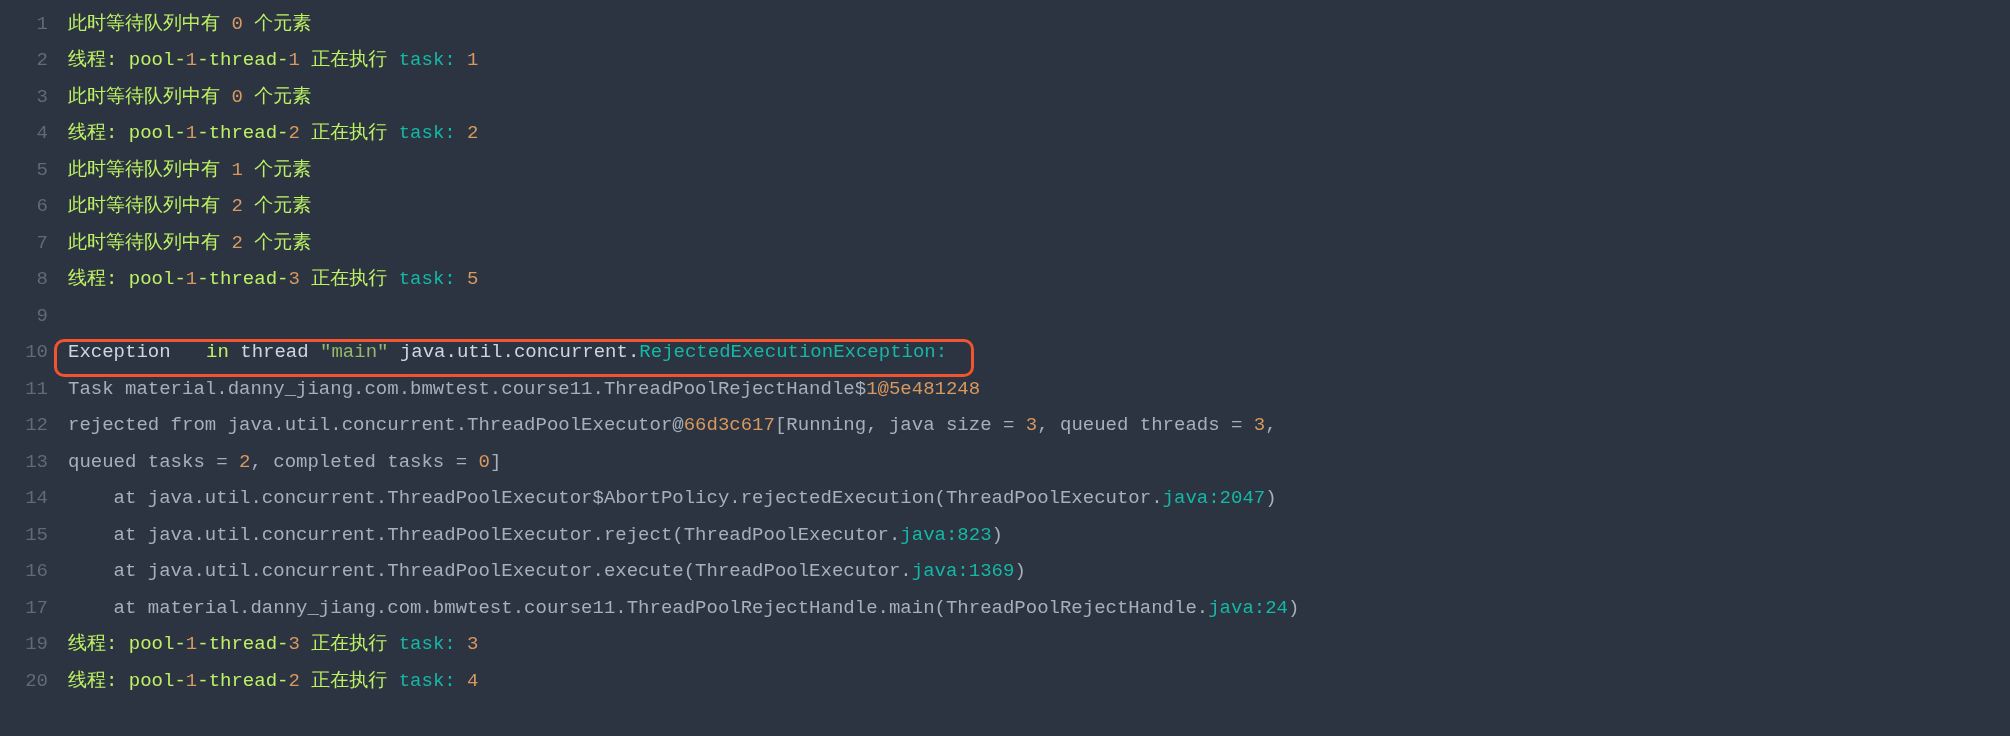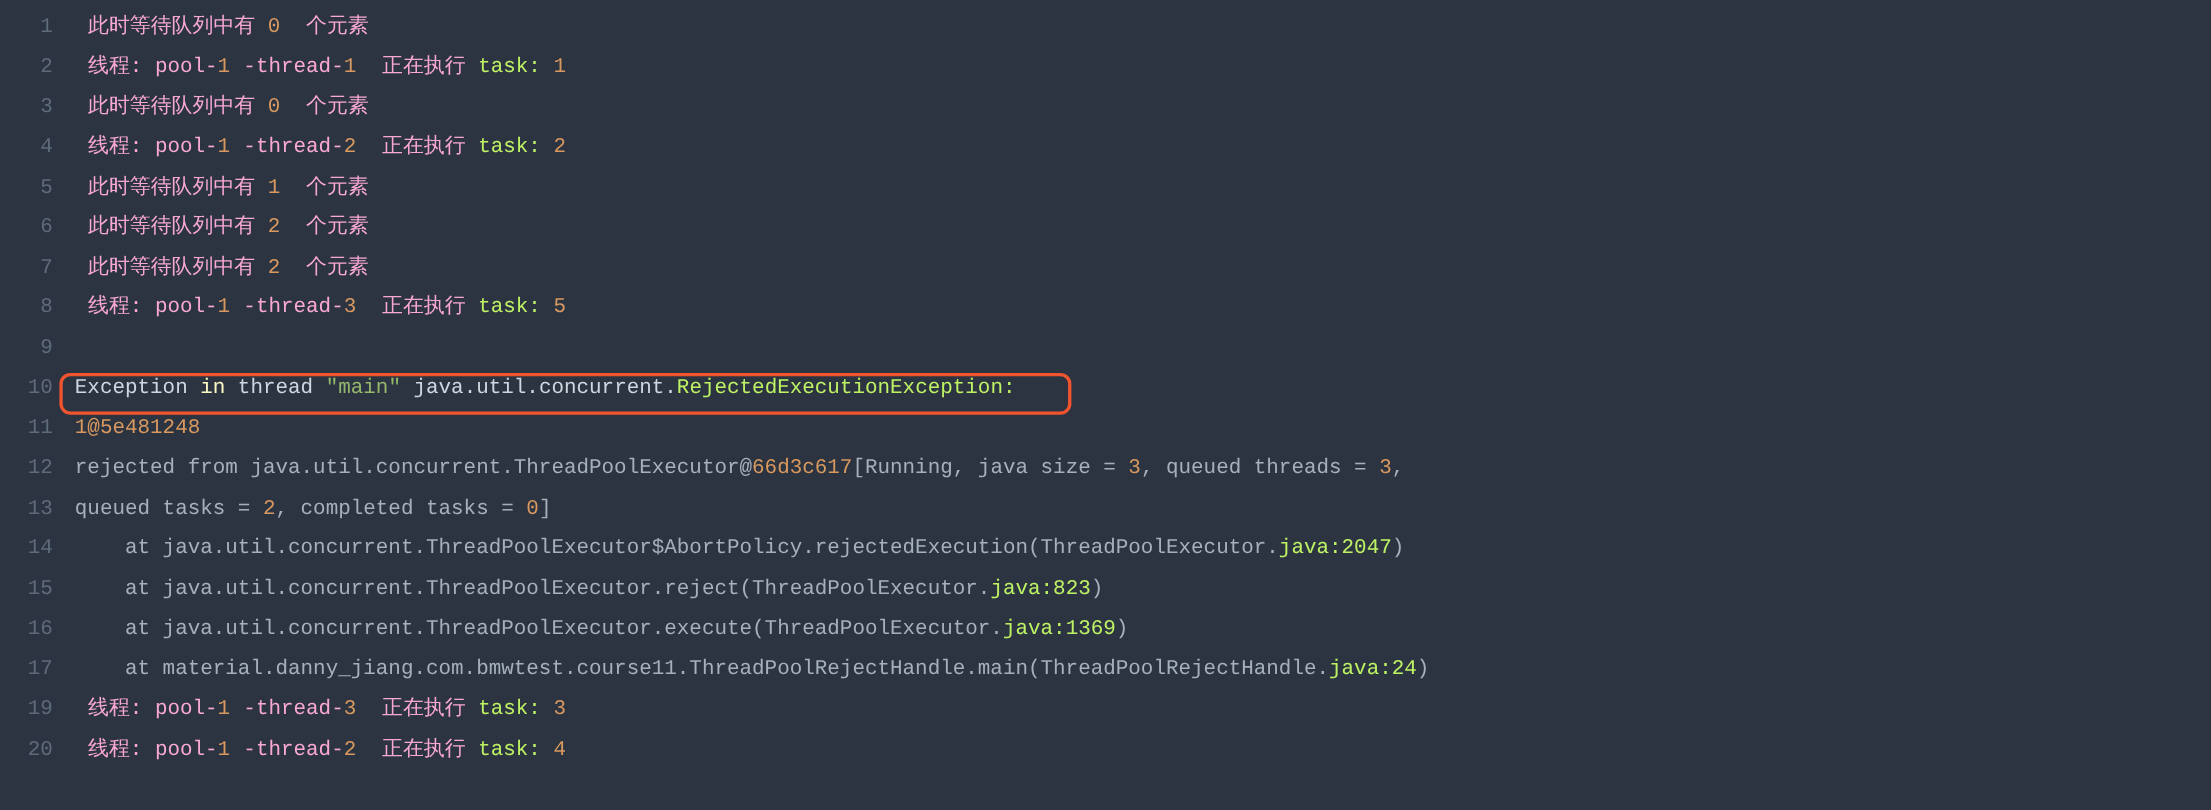--- a/index.html
+++ b/index.html
@@ -32,25 +32,25 @@
     font-size:19px;
     flex-shrink:0;
   }
   .code{
     padding-left:6px;
     position:relative;
     display:flex;
     align-items:center;
   }
   .tok-default{ color:#cfd6df;text-align:right; }
-  .tok-cn{ color:#f9a8d4;margin-left:12px; }
+  .tok-cn{ color:#bef264; }
   .tok-num{ color:#d8985f; }      
-  .tok-kw{ color:#fef9c3; }       
+  .tok-kw{ color:#bef264;margin-left:24px; }       
   .tok-str{ color:#94b76b; }      
-  .tok-id{ color:#bef264;text-align:center; }       
+  .tok-id{ color:#14b8a6;text-align:center; }       
   .tok-gray{ color:#a6b0bc; }
   
   .hl-box{
     position:absolute;
     left:-8px;
     top:-4px;
     height:38px;
     border:3px solid #f2542f;
     border-radius:10px;
     box-sizing:border-box;
@@ -64,21 +64,21 @@
     <div class="line"><div class="gutter">1</div><div class="code"><span class="tok-cn">此时等待队列中有 </span><span class="tok-num">0</span><span class="tok-cn"> 个元素</span></div></div>
     <div class="line"><div class="gutter">2</div><div class="code"><span class="tok-cn">线程: pool-</span><span class="tok-num">1</span><span class="tok-cn">-thread-</span><span class="tok-num">1</span><span class="tok-cn"> 正在执行 </span><span class="tok-id">task: </span><span class="tok-num">1</span></div></div>
     <div class="line"><div class="gutter">3</div><div class="code"><span class="tok-cn">此时等待队列中有 </span><span class="tok-num">0</span><span class="tok-cn"> 个元素</span></div></div>
     <div class="line"><div class="gutter">4</div><div class="code"><span class="tok-cn">线程: pool-</span><span class="tok-num">1</span><span class="tok-cn">-thread-</span><span class="tok-num">2</span><span class="tok-cn"> 正在执行 </span><span class="tok-id">task: </span><span class="tok-num">2</span></div></div>
     <div class="line"><div class="gutter">5</div><div class="code"><span class="tok-cn">此时等待队列中有 </span><span class="tok-num">1</span><span class="tok-cn"> 个元素</span></div></div>
     <div class="line"><div class="gutter">6</div><div class="code"><span class="tok-cn">此时等待队列中有 </span><span class="tok-num">2</span><span class="tok-cn"> 个元素</span></div></div>
     <div class="line"><div class="gutter">7</div><div class="code"><span class="tok-cn">此时等待队列中有 </span><span class="tok-num">2</span><span class="tok-cn"> 个元素</span></div></div>
     <div class="line"><div class="gutter">8</div><div class="code"><span class="tok-cn">线程: pool-</span><span class="tok-num">1</span><span class="tok-cn">-thread-</span><span class="tok-num">3</span><span class="tok-cn"> 正在执行 </span><span class="tok-id">task: </span><span class="tok-num">5</span></div></div>
     <div class="line"><div class="gutter">9</div><div class="code"></div></div>
     <div class="line"><div class="gutter">10</div><div class="code"><div class="hl-box" style="width: 920px;"></div><span class="tok-default">Exception </span><span class="tok-kw">in</span><span class="tok-default"> thread </span><span class="tok-str">"main"</span><span class="tok-default"> java.util.concurrent.</span><span class="tok-id">RejectedExecutionException:</span></div></div>
-    <div class="line"><div class="gutter">11</div><div class="code"><span class="tok-num">1@5e481248</span></div></div>
+    <div class="line"><div class="gutter">11</div><div class="code"><span class="tok-gray">Task material.danny_jiang.com.bmwtest.course11.ThreadPoolRejectHandle$</span><span class="tok-num">1@5e481248</span></div></div>
     <div class="line"><div class="gutter">12</div><div class="code"><span class="tok-gray">rejected from java.util.concurrent.ThreadPoolExecutor@</span><span class="tok-num">66d3c617</span><span class="tok-gray">[Running, java size = </span><span class="tok-num">3</span><span class="tok-gray">, queued threads = </span><span class="tok-num">3</span><span class="tok-gray">,</span></div></div>
     <div class="line"><div class="gutter">13</div><div class="code"><span class="tok-gray">queued tasks = </span><span class="tok-num">2</span><span class="tok-gray">, completed tasks = </span><span class="tok-num">0</span><span class="tok-gray">]</span></div></div>
     <div class="line"><div class="gutter">14</div><div class="code"><span class="tok-gray">    at java.util.concurrent.ThreadPoolExecutor$AbortPolicy.rejectedExecution(ThreadPoolExecutor.</span><span class="tok-id">java:2047</span><span class="tok-gray">)</span></div></div>
     <div class="line"><div class="gutter">15</div><div class="code"><span class="tok-gray">    at java.util.concurrent.ThreadPoolExecutor.reject(ThreadPoolExecutor.</span><span class="tok-id">java:823</span><span class="tok-gray">)</span></div></div>
     <div class="line"><div class="gutter">16</div><div class="code"><span class="tok-gray">    at java.util.concurrent.ThreadPoolExecutor.execute(ThreadPoolExecutor.</span><span class="tok-id">java:1369</span><span class="tok-gray">)</span></div></div>
     <div class="line"><div class="gutter">17</div><div class="code"><span class="tok-gray">    at material.danny_jiang.com.bmwtest.course11.ThreadPoolRejectHandle.main(ThreadPoolRejectHandle.</span><span class="tok-id">java:24</span><span class="tok-gray">)</span></div></div>
     <div class="line"><div class="gutter">19</div><div class="code"><span class="tok-cn">线程: pool-</span><span class="tok-num">1</span><span class="tok-cn">-thread-</span><span class="tok-num">3</span><span class="tok-cn"> 正在执行 </span><span class="tok-id">task: </span><span class="tok-num">3</span></div></div>
     <div class="line"><div class="gutter">20</div><div class="code"><span class="tok-cn">线程: pool-</span><span class="tok-num">1</span><span class="tok-cn">-thread-</span><span class="tok-num">2</span><span class="tok-cn"> 正在执行 </span><span class="tok-id">task: </span><span class="tok-num">4</span></div></div>
   </div>
 

